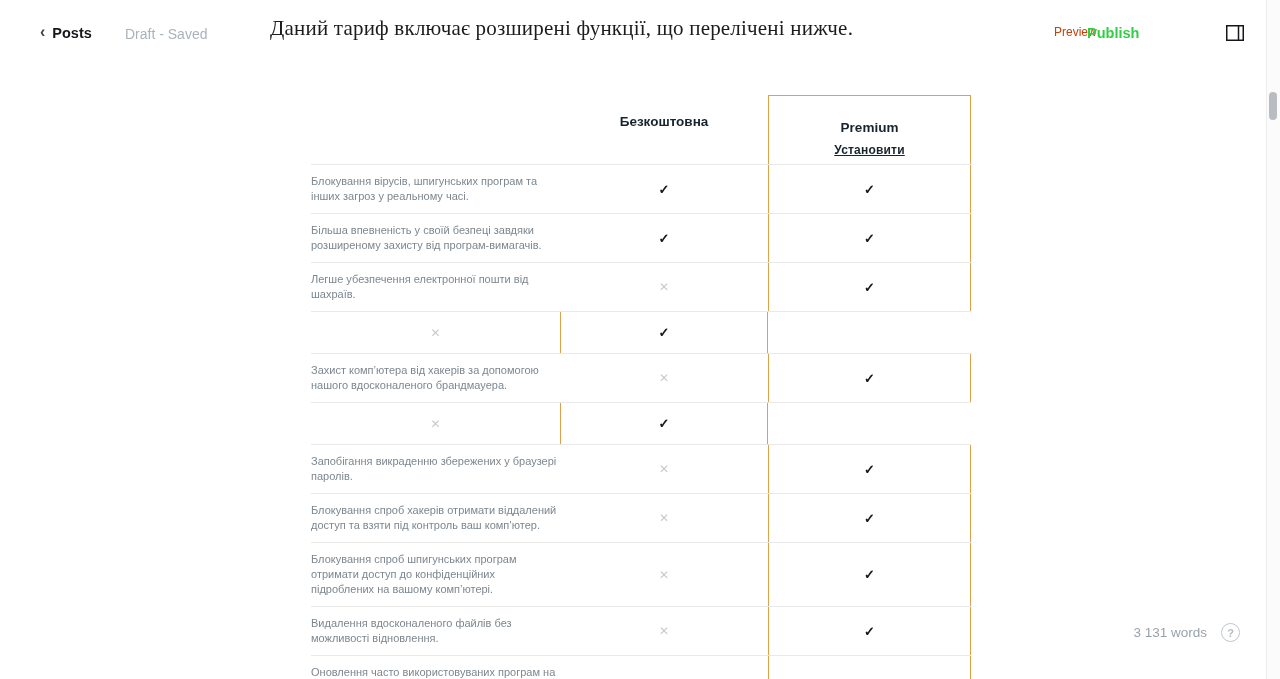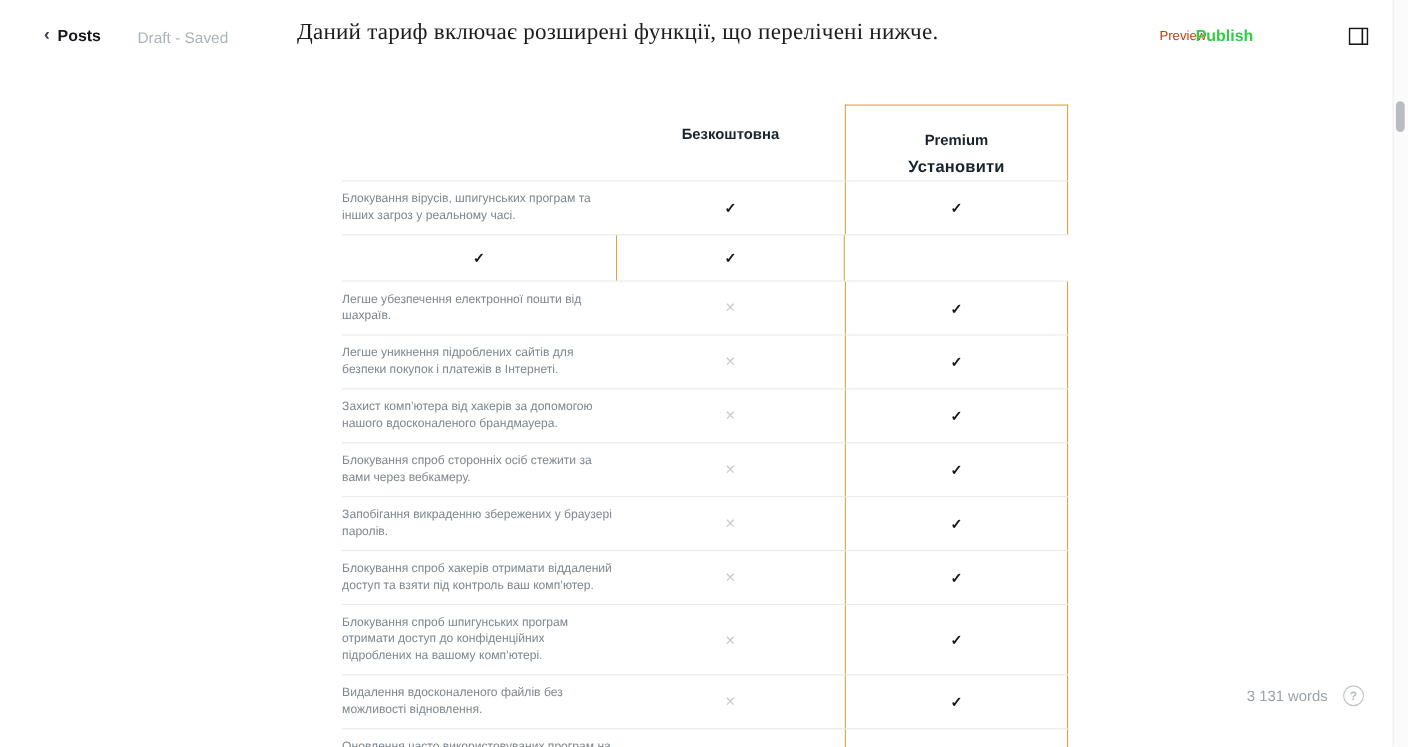--- a/index.html
+++ b/index.html
@@ -20,22 +20,22 @@
   .panel-toggle { position:absolute; left:1226px; top:25px; width:18px; height:16px; cursor:pointer; }
 
   
   .cmp-table { position:absolute; left:311px; top:95px; width:660px; }
   .cmp-header { display:grid; grid-template-columns:249px 208px 203px; }
   .hdr-free { display:flex; align-items:flex-start; justify-content:center; padding-top:19px;
     font-size:13.5px; font-weight:700; color:#18242d; }
   .hdr-prem { border:1px solid var(--accent); border-bottom:none; display:flex; flex-direction:column;
     align-items:center; padding-top:24px; gap:8px; height:69px; }
   .hdr-prem .prem-name { font-size:13.5px; font-weight:700; color:#18242d; }
-  .hdr-prem .prem-action { font-size:15px; font-weight:700; color:#18242d;
-    letter-spacing:.2px; cursor:pointer; }
+  .hdr-prem .prem-action { font-size:12px; font-weight:700; color:#18242d;
+    text-decoration:underline; letter-spacing:.2px; cursor:pointer; }
 
   .cmp-row { display:grid; grid-template-columns:249px 208px 203px; border-top:1px solid #e9e9e9;
     min-height:42px; }
   .cell-feature { padding:9px 0; display:flex; align-items:center;
     font-size:11px; line-height:15px; color:#7d878f; }
   .cell-mark { display:flex; align-items:center; justify-content:center; }
   .cell-prem { border-left:1px solid var(--accent); border-right:1px solid var(--accent);
     align-self:stretch; }
   .mark.check { color:#15171a; font-size:13px; font-weight:700; }
   .mark.cross { color:#c8cbce; font-size:12px; font-weight:400; }
@@ -88,60 +88,59 @@
       <div class="cell-feature">Блокування вірусів, шпигунських програм та інших загроз у реальному часі.</div>
       <div class="cell-mark">
         <span class="mark check">✓</span>
       </div>
       <div class="cell-mark cell-prem">
         <span class="mark check">✓</span>
       </div>
     </div>
 
     <div class="cmp-row">
+      <div class="cell-feature">Більша впевненість у своїй безпеці завдяки розширеному захисту від програм-вимагачів.</div>
       <div class="cell-mark">
         <span class="mark check">✓</span>
       </div>
       <div class="cell-mark cell-prem">
         <span class="mark check">✓</span>
       </div>
     </div>
 
     <div class="cmp-row">
       <div class="cell-feature">Легше убезпечення електронної пошти від шахраїв.</div>
       <div class="cell-mark">
         <span class="mark cross">✕</span>
       </div>
       <div class="cell-mark cell-prem">
         <span class="mark check">✓</span>
       </div>
     </div>
 
     <div class="cmp-row">
-      <div class="cell-feature">Легше уникнення підроблених сайтів для безпеки покупок і платежів в Інтернеті.</div>
       <div class="cell-mark">
         <span class="mark cross">✕</span>
       </div>
       <div class="cell-mark cell-prem">
         <span class="mark check">✓</span>
       </div>
     </div>
 
     <div class="cmp-row">
       <div class="cell-feature">Захист комп’ютера від хакерів за допомогою нашого вдосконаленого брандмауера.</div>
       <div class="cell-mark">
         <span class="mark cross">✕</span>
       </div>
       <div class="cell-mark cell-prem">
         <span class="mark check">✓</span>
       </div>
     </div>
 
     <div class="cmp-row">
-      <div class="cell-feature">Блокування спроб сторонніх осіб стежити за вами через вебкамеру.</div>
       <div class="cell-mark">
         <span class="mark cross">✕</span>
       </div>
       <div class="cell-mark cell-prem">
         <span class="mark check">✓</span>
       </div>
     </div>
 
     <div class="cmp-row">
       <div class="cell-feature">Запобігання викраденню збережених у браузері паролів.</div>

